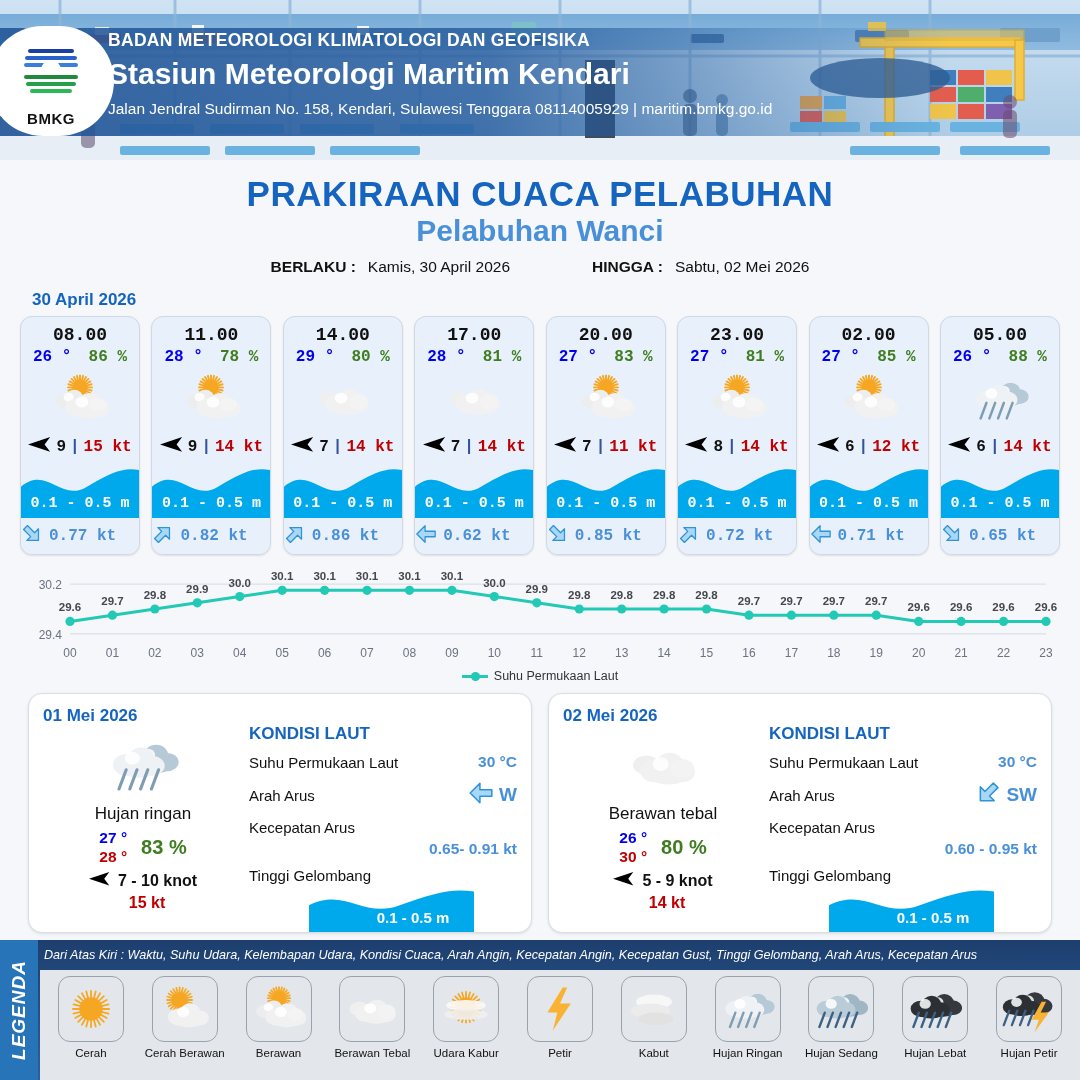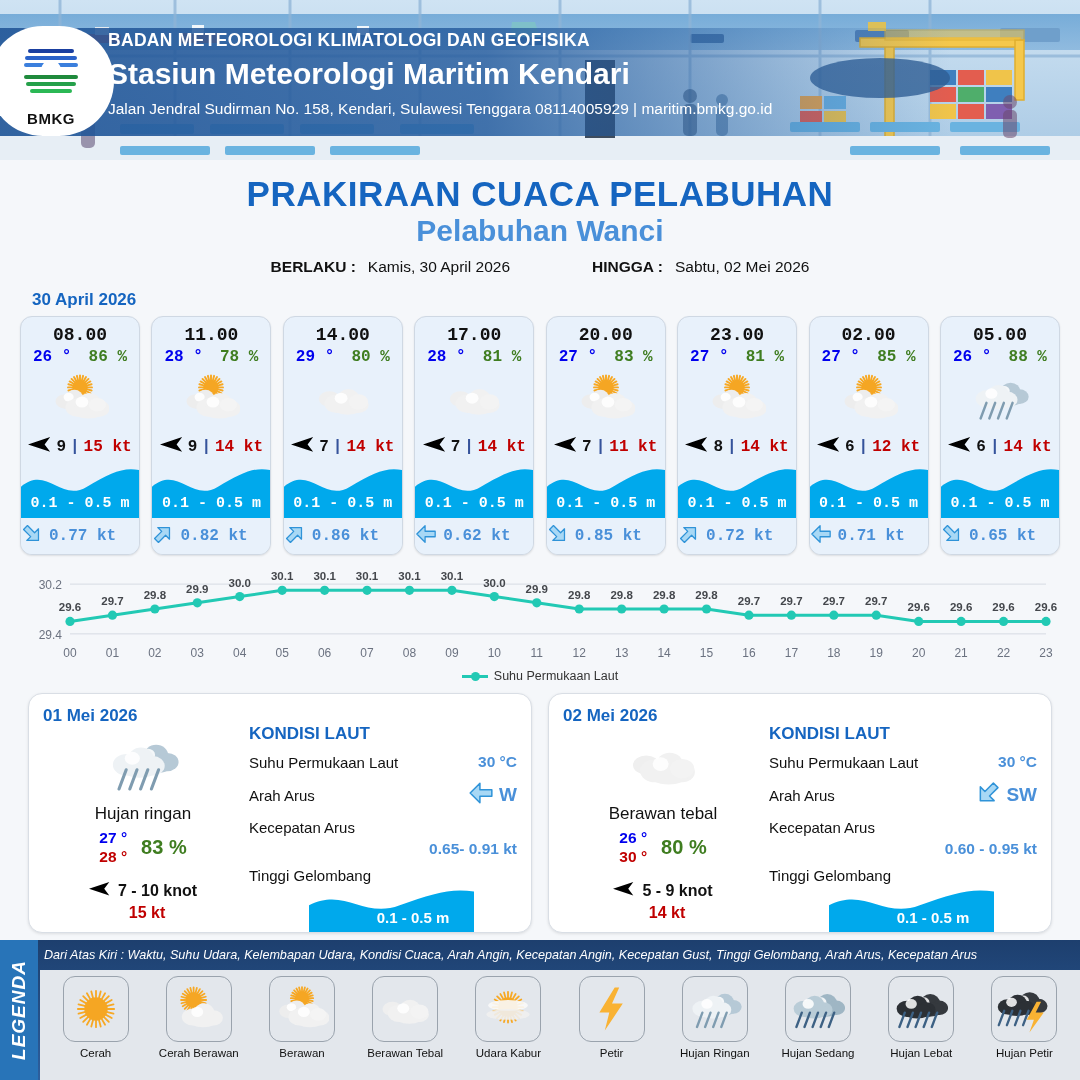--- a/index.html
+++ b/index.html
@@ -86,21 +86,21 @@
   }
   .day-left { width:200px; position:relative;}
   .day-date { font-size:17px; font-weight:bold; color:#1565c0;}
   .day-ico { height:70px; display:flex; align-items:center; justify-content:center; margin-top:4px;}
   .day-cond { text-align:center; font-size:17px; color:#111; margin-top:4px;}
   .day-temps { display:flex; align-items:center; justify-content:center; gap:14px; margin-top:4px;}
   .dt-col { display:flex; flex-direction:column; line-height:1.25;}
   .dt-min { font-size:15.5px; font-weight:bold; color:#0000ee;}
   .dt-max { font-size:15.5px; font-weight:bold; color:#c00000;}
   .dt-hum { font-size:20px; font-weight:bold; color:#3f7d20;}
-  .day-wind { display:flex; align-items:flex-start; justify-content:center; gap:7px; margin-top:15px;}
+  .day-wind { display:flex; align-items:flex-start; justify-content:center; gap:7px; margin-top:5px;}
   .day-wind .w { font-size:16px; font-weight:bold; color:#111;}
   .day-gust { text-align:center; font-size:16px; font-weight:bold; color:#c00000; margin-top:4px; padding-left:8px;}
   .day-right { flex:1; padding-left:6px; position:relative;}
   .kl-title { font-size:17px; font-weight:bold; color:#1565c0; margin-top:18px;}
   .kl-row { display:flex; justify-content:space-between; align-items:center; margin-top:9px;}
   .kl-lab { font-size:15px; color:#111;}
   .kl-val { font-size:15.5px; font-weight:bold; color:#4a90d9;}
   .kl-dir { display:flex; align-items:center; gap:5px;}
   .kl-dir .d { font-size:19px; font-weight:bold; color:#4a90d9;}
   .kl-speed { text-align:right; font-size:15.5px; font-weight:bold; color:#4a90d9; margin-top:4px;}
@@ -1183,20 +1183,30 @@
         <div class="leg-box">
           <svg width="54" height="54" viewBox="0 0 60 60">
             <polygon points="33,6 16,34 27,34 22,54 42,24 30,24 38,6" fill="#f9b233"></polygon>
           </svg>
         </div>
     <div class="leg-lab">Petir</div>
       </div>
       <div class="leg-item">
         <div class="leg-box">
           <svg width="54" height="54" viewBox="0 0 60 60">
+            <ellipse cx="30" cy="22" rx="20" ry="8" fill="#f7f7f7"></ellipse>
+            <ellipse cx="26" cy="32" rx="22" ry="8" fill="#ebebeb"></ellipse>
+            <ellipse cx="32" cy="41" rx="20" ry="7" fill="#e2e2e2"></ellipse>
+          </svg>
+        </div>
+    <div class="leg-lab">Kabut</div>
+      </div>
+      <div class="leg-item">
+        <div class="leg-box">
+          <svg width="54" height="54" viewBox="0 0 60 60">
             <g transform="translate(18,8) scale(0.85)">
     <ellipse cx="14" cy="22" rx="13" ry="10" fill="#b6c9d6"></ellipse>
     <ellipse cx="27" cy="17" rx="12" ry="11" fill="#b6c9d6"></ellipse>
     <ellipse cx="38" cy="23" rx="11" ry="9" fill="#b6c9d6"></ellipse>
     <ellipse cx="26" cy="25" rx="18" ry="9" fill="#b6c9d6"></ellipse>
     <ellipse cx="19" cy="16" rx="7" ry="6" fill="#ffffff" opacity=".85"></ellipse>
   </g>
             <g transform="translate(4,10) scale(0.9)">
     <ellipse cx="14" cy="22" rx="13" ry="10" fill="#eef2f5"></ellipse>
     <ellipse cx="27" cy="17" rx="12" ry="11" fill="#eef2f5"></ellipse>

